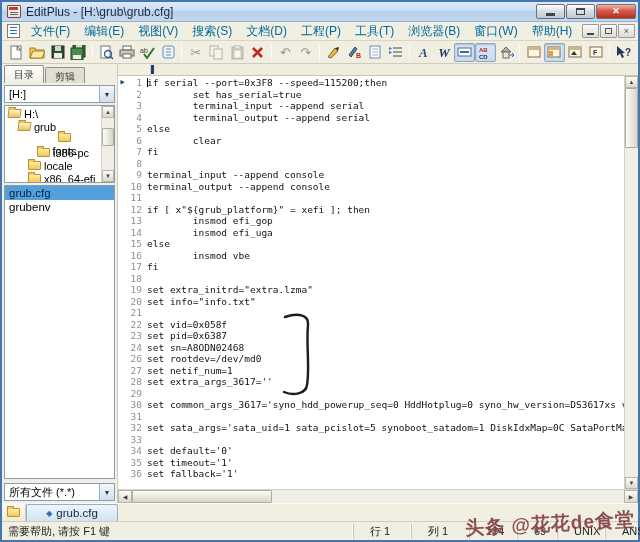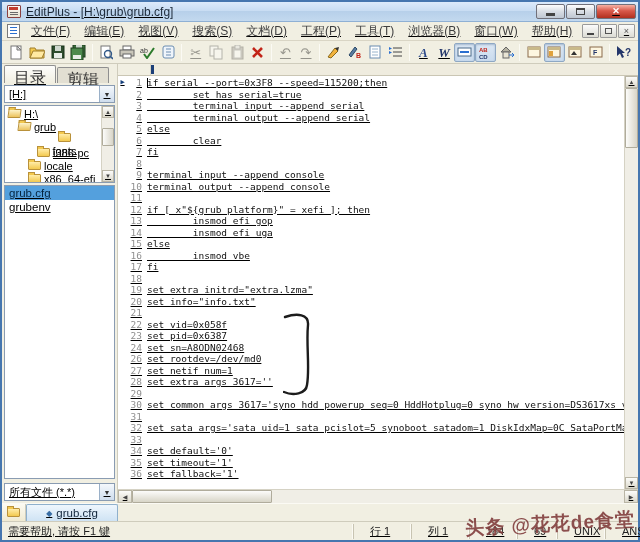--- a/index.html
+++ b/index.html
@@ -1,20 +1,20 @@
 <!DOCTYPE html>
 <html><head>
 <meta charset="utf-8">
 <style>
   * { margin:0; padding:0; box-sizing:border-box; }
   html,body { width:640px; height:542px; overflow:hidden; }
   body { font-family:"Liberation Sans", sans-serif; font-size:12px; background:#9db8d2; }
 
   .window { position:relative; width:640px; height:542px; border:2px solid #4676af;
-            box-shadow:inset 0 0 0 1px #9dc3e8; background:#f1efe2; display:flex; flex-direction:column;text-decoration:underline; }
+            box-shadow:inset 0 0 0 1px #9dc3e8; background:#f1efe2; display:flex; flex-direction:column; }
 
   
   .titlebar { height:20px; display:flex; align-items:center; padding:0 2px 0 5px;
               background:linear-gradient(180deg,#dceafb 0%,#c9ddf3 45%,#b7d0ea 50%,#c3d9ef 100%);
               border-bottom:1px solid #8fb0d4; }
   .app-icon { width:14px; height:13px; background:linear-gradient(#fbf9f4,#e8e2d2); border:1px solid #8a4040;
               position:relative; margin-right:5px; border-radius:1px; }
   .app-icon::before { content:""; position:absolute; left:1px; top:1px; width:9px; height:3px; background:#c23b2e; }
   .app-icon::after  { content:""; position:absolute; left:2px; top:6px; width:8px; height:1px;
                       box-shadow:0 2px 0 #6a6a6a, 0 0 0 #6a6a6a; background:#6a6a6a; }
@@ -25,41 +25,41 @@
           font-size:9px; color:#333; line-height:1; }
   .wbtn.close { width:40px; background:linear-gradient(#f6b2a5,#d8594a 45%,#b1301f); color:#fff; font-weight:bold; }
   .glyph-min { width:9px; height:3px; background:#444; margin-top:6px; }
   .glyph-max { width:9px; height:7px; border:1px solid #444; border-top-width:2px; }
 
   
   .menubar { height:19px; display:flex; align-items:center; background:#f1efe2; border-bottom:1px solid #d9d5c5; padding:0 3px; }
   .doc-icon { width:13px; height:14px; background:#fff; border:1px solid #7a7a7a; margin:0 4px 0 2px; position:relative; }
   .doc-icon::before { content:""; position:absolute; left:2px; top:2px; width:7px; height:1px;
                       box-shadow:0 3px 0 #2a6fd0, 0 6px 0 #2a6fd0; background:#2a6fd0; }
-  .menu-item { padding:2px 7px; color:#404040; white-space:nowrap; }
+  .menu-item { padding:2px 7px; color:#0369a1; white-space:nowrap; }
   .menu-spacer { flex:1; }
   .cbtn { width:17px; height:14px; border:1px solid #9a9a9a; background:linear-gradient(#fbfbfb,#dcdcd4);
           display:flex; align-items:center; justify-content:center; font-size:9px; color:#555; margin-left:1px; border-radius:1px; }
 
   
   .toolbar { height:23px; display:flex; align-items:center; background:#f1efe2; border-bottom:1px solid #cfccbc; padding:0 4px; }
   .tbtn { width:21px; height:19px; display:flex; align-items:center; justify-content:center; border:1px solid transparent; border-radius:2px; }
   .tbtn.pressed { border:1px solid #8ea8c4; background:linear-gradient(#dce8f4,#c9dbee); box-shadow:inset 0 1px 2px rgba(70,100,140,.35); }
   .tbtn.disabled { opacity:.38; filter:grayscale(.9); }
   .tsep { width:1px; height:17px; background:#c8c4b2; border-right:1px solid #fbfaf4; margin:0 3px; }
   .tbtn svg { display:block; }
   .tglyph { font-size:13px; line-height:1; }
 
   
   .main { flex:1; display:flex; min-height:0; }
 
   
   .sidebar { width:116px; display:flex; flex-direction:column; background:#f1efe2; border-right:1px solid #cfccbc; }
   .side-tabs { height:19px; display:flex; align-items:flex-end; padding:2px 2px 0 2px; gap:1px; }
-  .stab { padding:2px 9px 1px; font-size:16px; border:1px solid #8f8f8f; border-bottom:none; border-radius:2px 2px 0 0;
+  .stab { padding:2px 9px 1px; font-size:10px; border:1px solid #8f8f8f; border-bottom:none; border-radius:2px 2px 0 0;
           background:#e2dfd2; color:#333; height:16px; }
   .stab.active { background:linear-gradient(#fdfdfb,#f1efe2); height:18px; position:relative; z-index:2; }
   .combo { margin:2px; height:18px; border:1px solid #8a9cb2; background:#fff; display:flex; align-items:center; font-size:11px; }
   .combo .cval { flex:1; padding:0 4px; white-space:nowrap; overflow:hidden; }
   .combo .cbtn2 { width:15px; height:100%; background:linear-gradient(#f4f8fc,#cfdded); border-left:1px solid #9ab0c8;
                   display:flex; align-items:center; justify-content:center; font-size:7px; color:#333; }
   .treebox { margin:0 2px; height:78px; border:1px solid #8a9cb2; background:#fff; display:flex; overflow:hidden; }
   .tree { flex:1; overflow:hidden; padding-top:1px; }
   .trow { height:13px; display:flex; align-items:center; gap:3px; font-size:11px; white-space:nowrap; }
   .folder { width:13px; height:9px; background:linear-gradient(#ffeca8,#f3c94f); border:1px solid #b9913a; border-radius:1px; position:relative; flex:none; }

